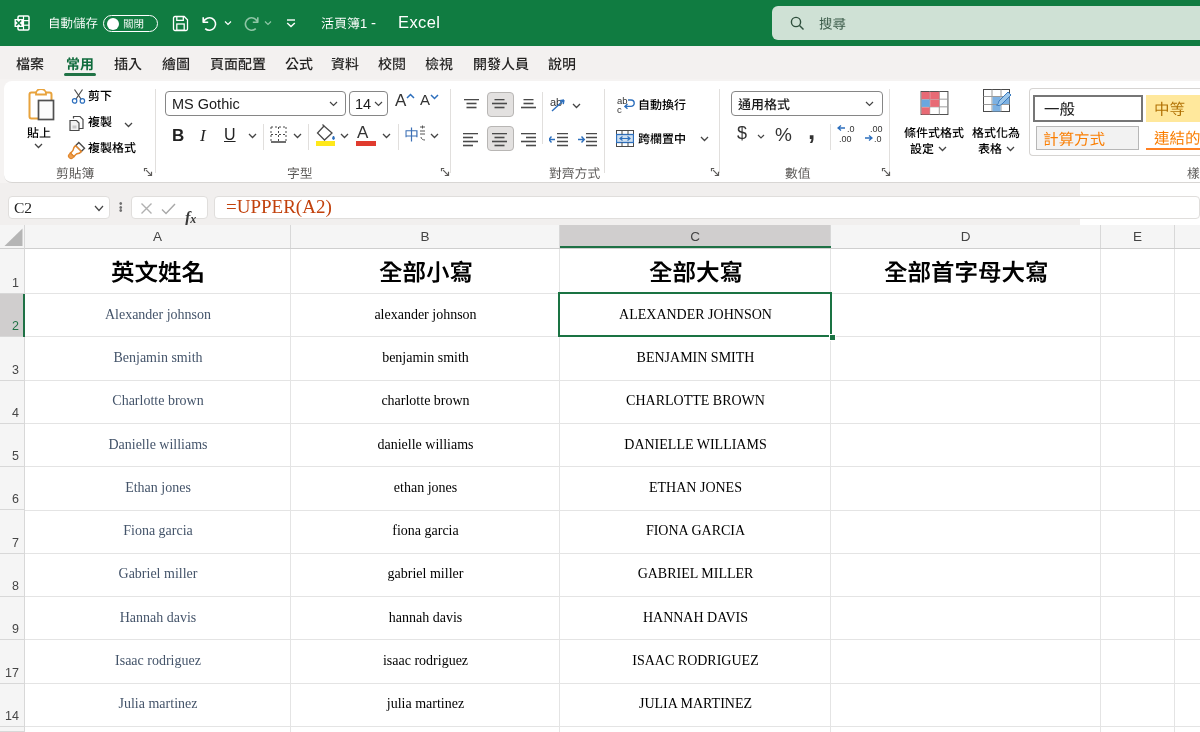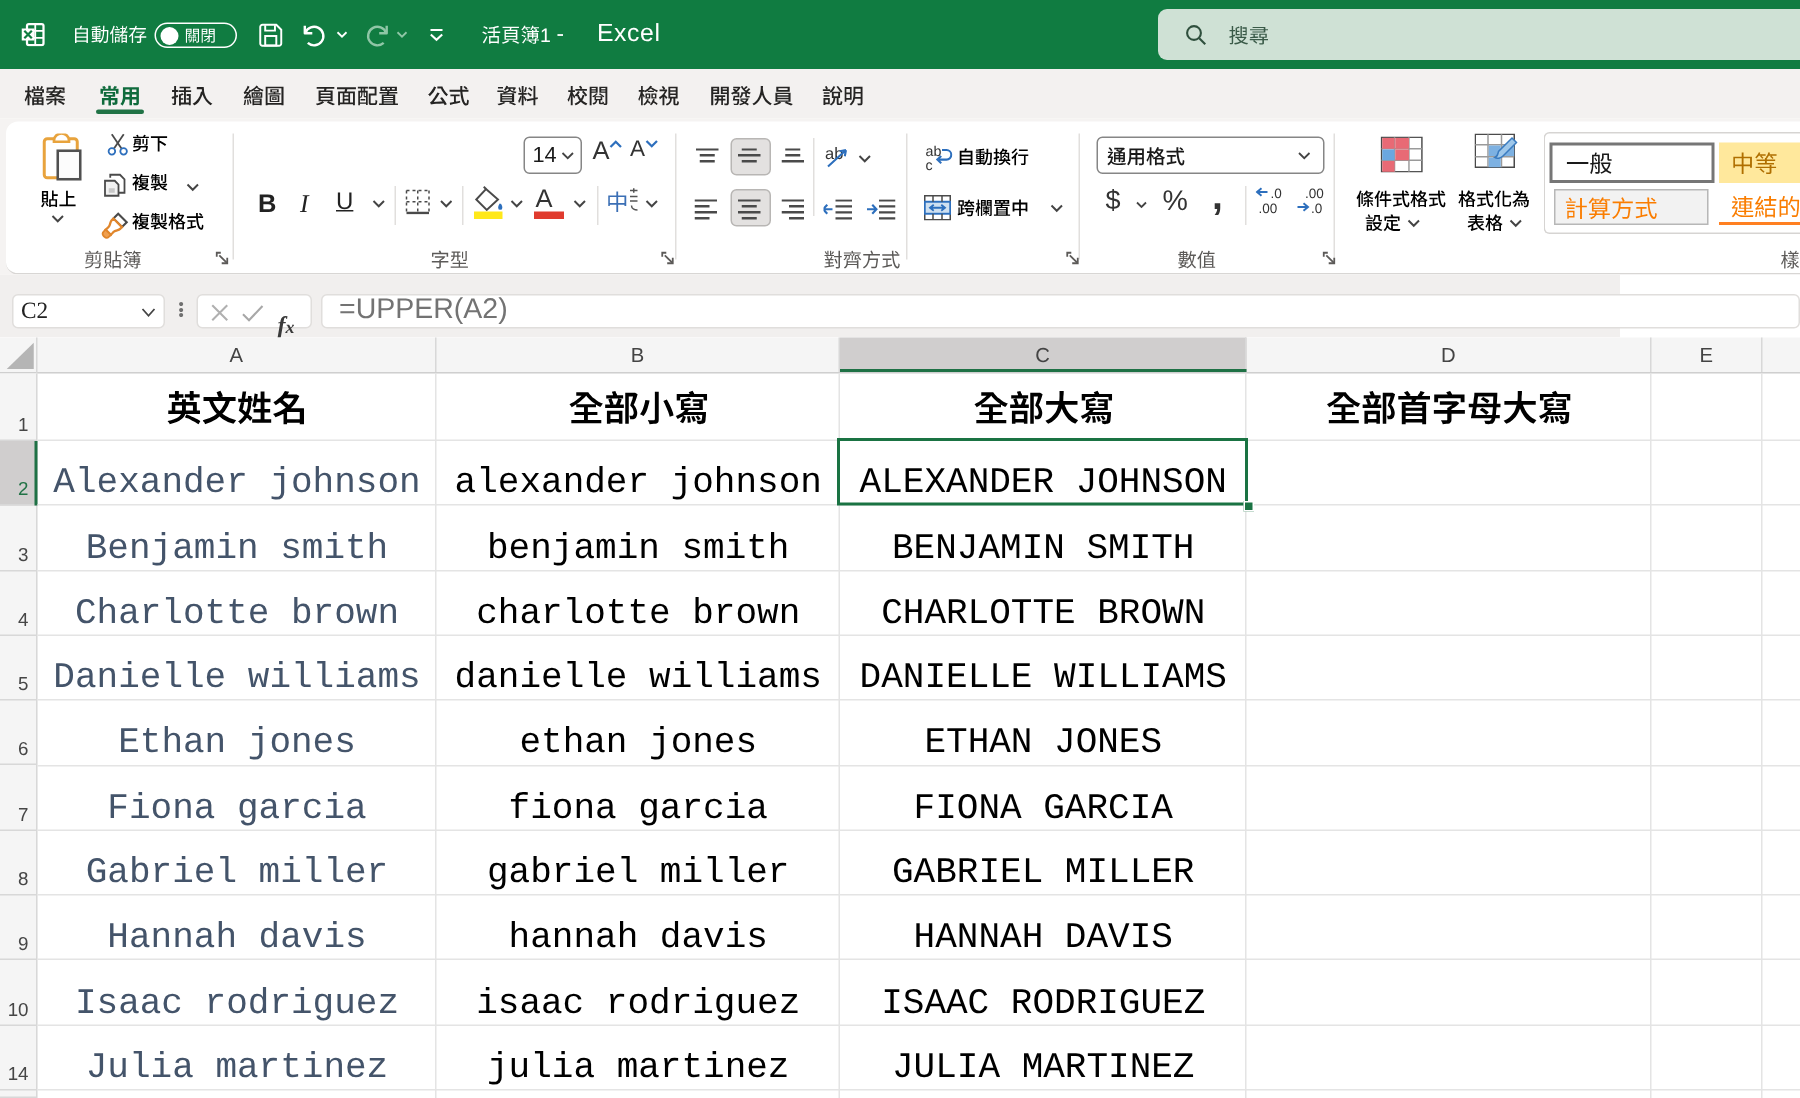--- a/index.html
+++ b/index.html
@@ -24,21 +24,21 @@
 #fbar{position:absolute;left:0;top:183px;width:1080px;height:42px;background:#f1efee;}
 .fbox{position:absolute;background:#fff;border-radius:4px;}
 
 #grid{position:absolute;left:0;top:225px;width:1200px;height:507px;background:#fff;}
 #colhdr{position:absolute;left:0;top:0;width:1200px;height:24px;background:#f5f5f5;border-bottom:1px solid #cfcfcf;}
 .ch{position:absolute;top:0;height:23px;border-right:1px solid #d8d8d8;display:flex;align-items:center;justify-content:center;font-size:13.5px;color:#444;}
 #rowhdr{position:absolute;left:0;top:24px;width:25px;height:483px;background:#f5f5f5;border-right:1px solid #d8d8d8;}
 .rh{position:absolute;left:0;width:24px;border-bottom:1px solid #d8d8d8;display:flex;align-items:flex-end;justify-content:flex-end;font-size:12.5px;color:#464646;padding:0 5px 3px 0;}
 .gl-h{position:absolute;background:#e4e4e4;height:1px;}
 .gl-v{position:absolute;background:#e4e4e4;width:1px;}
-.cell{position:absolute;display:flex;align-items:flex-end;justify-content:center;font-family:Liberation Mono, monospace;font-size:24px;white-space:pre;}
+.cell{position:absolute;display:flex;align-items:center;justify-content:center;font-family:Liberation Serif, serif;font-size:14px;white-space:pre;}
 .colA{color:#44546a;}
 .colBC{color:#000;}
 </style></head><body>
 <div id="titlebar">
     <svg class="abs" style="left:14px;top:15px" width="16" height="16" viewBox="0 0 16 16" fill="none" stroke="#fff">
 <rect x="4" y="1" width="11" height="14" rx="1.2" stroke-width="1.5"></rect>
 <line x1="9.5" y1="1" x2="9.5" y2="15" stroke-width="1.2"></line>
 <line x1="4" y1="5.6" x2="15" y2="5.6" stroke-width="1.2"></line>
 <line x1="4" y1="10.2" x2="15" y2="10.2" stroke-width="1.2"></line>
 <rect x="0.5" y="4" width="8.5" height="8" fill="#fff" stroke="none"></rect>
@@ -285,20 +285,26 @@
           <use href="#g400_8cbc" x="100"></use>
           <use href="#g400_7c3f" x="200"></use>
         </g>
       </svg>
     </div>
     <svg class="launch" style="left:143px" width="10" height="10" viewBox="0 0 10 10" fill="none" stroke="#5c5a58" stroke-width="1.2">
 <path d="M1.5 4.2 V1.5 H4.2"></path>
       <path d="M3.2 3.2 L8.3 8.3"></path>
       <path d="M8.5 4.8 V8.5 H4.8"></path>
     </svg>
+    <div class="combo" style="left:165px;top:12px;width:181px;height:25px;">
+      <div style="margin-left:6px;font-size:14.5px;color:#1a1a1a">MS Gothic</div>
+      <svg style="position:absolute;right:7px" width="9" height="6" viewBox="0 0 9 6" fill="none" stroke="#444" stroke-width="1.2">
+        <path d="M1 1 L4.5 4.5 L8 1"></path>
+      </svg>
+    </div>
     <div class="combo" style="left:349px;top:12px;width:39px;height:25px;">
       <div style="margin-left:5px;font-size:14.5px;color:#1a1a1a">14</div>
       <svg style="position:absolute;right:4px" width="9" height="6" viewBox="0 0 9 6" fill="none" stroke="#444" stroke-width="1.2">
         <path d="M1 1 L4.5 4.5 L8 1"></path>
       </svg>
     </div>
     <div class="abs" style="left:395px;top:12px;font-size:17px;color:#333">A<svg style="position:relative;top:-7px" width="9" height="6" viewBox="0 0 9 6" fill="none" stroke="#2d6fbd" stroke-width="1.5">
         <path d="M1 5 L4.5 1.5 L8 5"></path>
       </svg></div>
     <div class="abs" style="left:420px;top:12px;font-size:15px;color:#333">A<svg style="position:relative;top:-5px" width="9" height="6" viewBox="0 0 9 6" fill="none" stroke="#2d6fbd" stroke-width="1.5">
@@ -629,21 +635,21 @@
     <div class="abs" style="left:119px;top:19px;width:3px;color:#707070;font-size:10px;line-height:3.5px">•<br>•<br>•</div>
     <div class="fbox" style="left:131px;top:13px;width:77px;height:23px;border:1px solid #e0dedc"></div>
     <svg class="abs" style="left:140px;top:19px" width="13" height="13" viewBox="0 0 13 13" fill="none" stroke="#b0b0b0" stroke-width="1.4">
       <path d="M1.5 1.5 L11.5 11.5 M11.5 1.5 L1.5 11.5"></path>
     </svg>
     <svg class="abs" style="left:161px;top:20px" width="15" height="12" viewBox="0 0 15 12" fill="none" stroke="#a8a8a8" stroke-width="1.4">
       <path d="M1 6.5 L5 10.5 L14 1"></path>
     </svg>
     <div class="abs" style="left:185px;top:26px;font-family:'Liberation Serif',serif;font-style:italic;font-weight:bold;font-size:16px;color:#3a3a3a">f<span style="font-size:12px">x</span></div>
     <div class="fbox" style="left:214px;top:13px;width:986px;height:23px;border:1px solid #e0dedc"></div>
-    <div class="abs" style="left:226px;top:13px;font-family:Liberation Sans, sans-serif;font-size:19px;color:#737373">=UPPER(A2)</div>
+    <div class="abs" style="left:226px;top:13px;font-family:Liberation Serif, serif;font-size:19px;color:#c2410c">=UPPER(A2)</div>
   </div>
 <div id="grid">
     <div id="colhdr"></div>
     <div class="ch" style="left:25px;width:266px;background:transparent">A</div>
     <div class="ch" style="left:291px;width:269px;background:transparent">B</div>
     <div class="ch" style="left:560px;width:271px;background:#d0cece">C</div>
     <div class="ch" style="left:831px;width:270px;background:transparent">D</div>
     <div class="ch" style="left:1101px;width:74px;background:transparent">E</div>
     <div class="ch" style="left:1175px;width:26px;background:transparent"></div>
     <div class="abs" style="left:560px;top:21px;width:271px;height:2px;background:#1e7145"></div>
@@ -654,21 +660,21 @@
     <div id="rowhdr"></div>
     <div class="rh" style="top:24.0px;height:45.0px;background:transparent;color:#464646">1</div>
     <div class="rh" style="top:69.0px;height:43.3px;background:#d0cece;color:#217346">2</div>
     <div class="rh" style="top:112.3px;height:43.3px;background:transparent;color:#464646">3</div>
     <div class="rh" style="top:155.6px;height:43.3px;background:transparent;color:#464646">4</div>
     <div class="rh" style="top:198.9px;height:43.3px;background:transparent;color:#464646">5</div>
     <div class="rh" style="top:242.2px;height:43.3px;background:transparent;color:#464646">6</div>
     <div class="rh" style="top:285.5px;height:43.3px;background:transparent;color:#464646">7</div>
     <div class="rh" style="top:328.8px;height:43.3px;background:transparent;color:#464646">8</div>
     <div class="rh" style="top:372.1px;height:43.3px;background:transparent;color:#464646">9</div>
-    <div class="rh" style="top:415.4px;height:43.3px;background:transparent;color:#464646">10</div>
+    <div class="rh" style="top:415.4px;height:43.3px;background:transparent;color:#464646">17</div>
     <div class="rh" style="top:458.7px;height:43.3px;background:transparent;color:#464646">14</div>
     <div class="rh" style="top:502.0px;height:5.0px;"></div>
     <div class="abs" style="left:23px;top:69.0px;width:2px;height:43.3px;background:#1e7145"></div>
     <div class="gl-h" style="left:25px;top:68.0px;width:1176px"></div>
     <div class="gl-h" style="left:25px;top:111.3px;width:1176px"></div>
     <div class="gl-h" style="left:25px;top:154.6px;width:1176px"></div>
     <div class="gl-h" style="left:25px;top:197.9px;width:1176px"></div>
     <div class="gl-h" style="left:25px;top:241.2px;width:1176px"></div>
     <div class="gl-h" style="left:25px;top:284.5px;width:1176px"></div>
     <div class="gl-h" style="left:25px;top:327.8px;width:1176px"></div>

